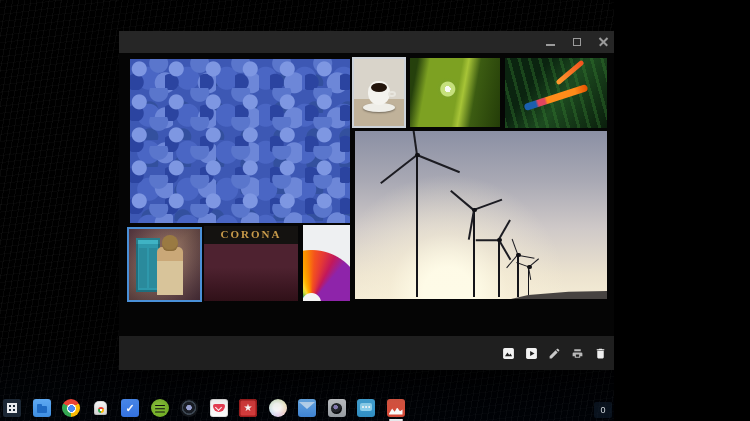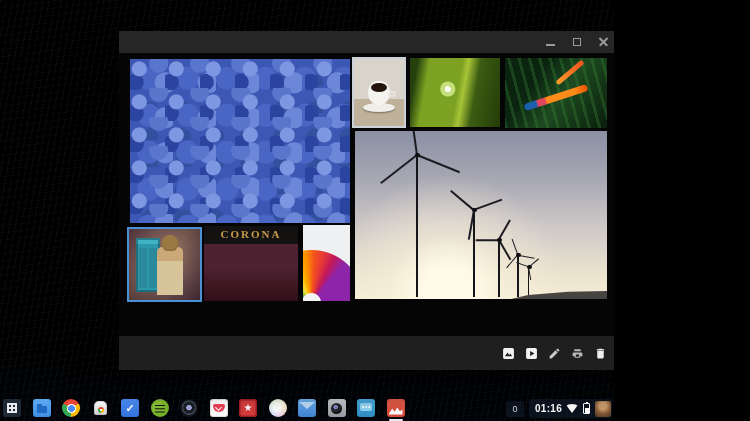--- a/index.html
+++ b/index.html
@@ -341,22 +341,16 @@
       <div class="slot">
         <div class="app ic-gallery"></div>
         <div class="run-indicator"></div>
       </div>
     </div>
 
     <div class="status">
       <div class="notif-badge">
         <span>0</span>
       </div>
-      <div class="tray">
-        <span class="clock">01:16</span>
-        <span class="wifi"></span>
-        <span class="battery"></span>
-        <span class="avatar"></span>
-      </div>
     </div>
   </div>
 
 </div>
 
 </body></html>

